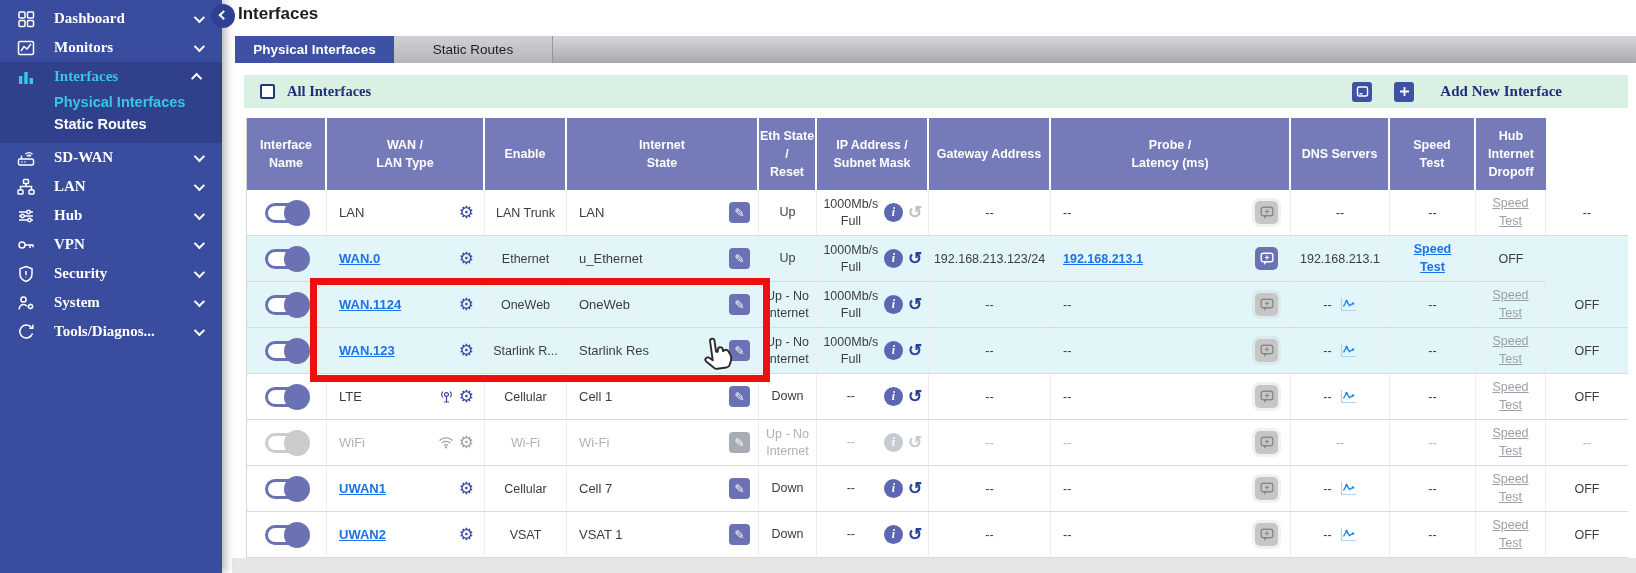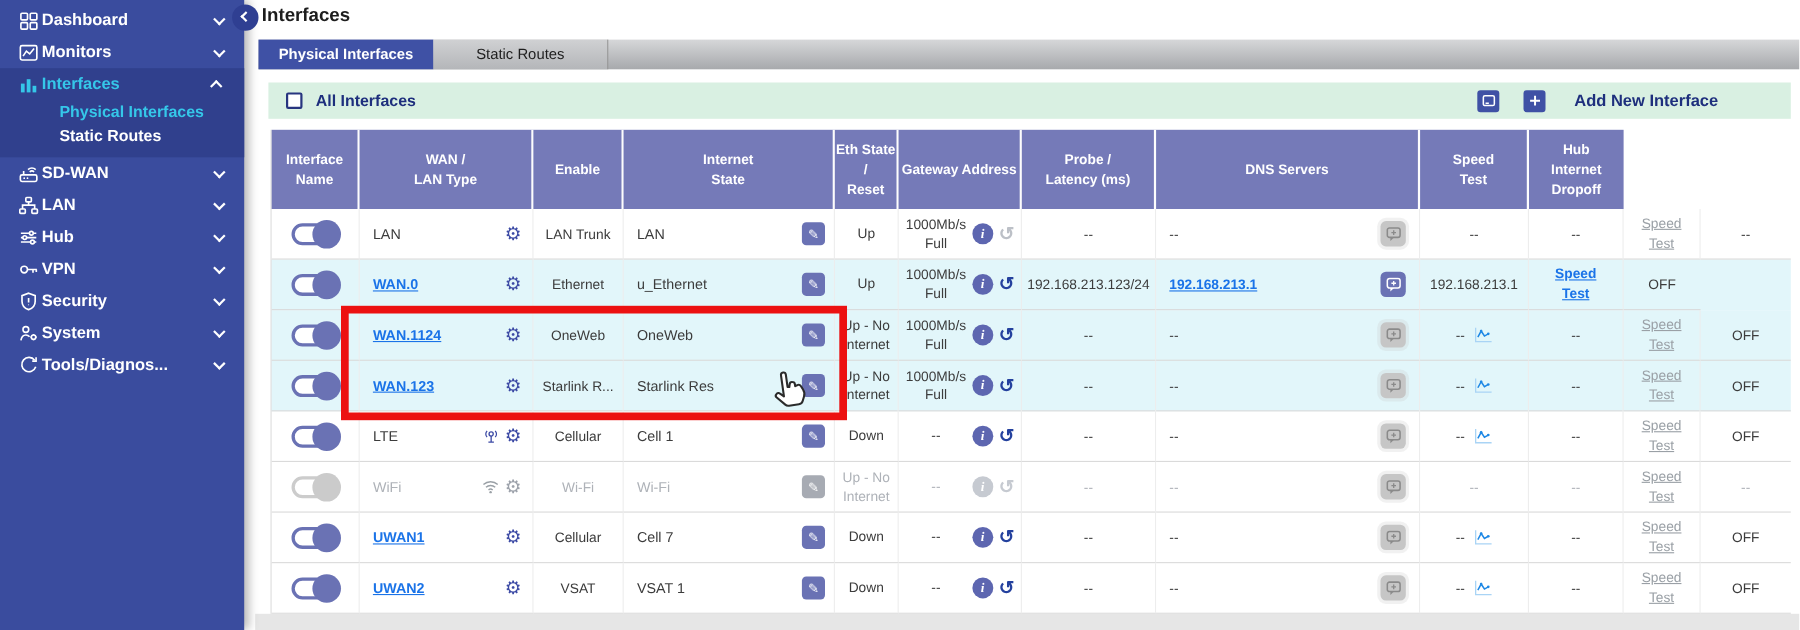--- a/index.html
+++ b/index.html
@@ -6,21 +6,21 @@
   html,body { width:1636px; height:573px; overflow:hidden; background:#fff;
     font-family:"Liberation Sans", sans-serif; }
   #app { position:relative; width:1636px; height:573px; background:#fff; overflow:hidden; }
 
   
   .sidebar { position:absolute; left:0; top:0; width:222px; height:573px;
     background:#3a4c9e; box-shadow:4px 0 8px rgba(0,0,0,.28); z-index:3; }
   .sb-item { height:29px; display:flex; align-items:center; padding:0 20px 0 14px;
     color:#fff; font-size:15px; font-weight:600; cursor:pointer; }
   .sb-ico { width:24px; display:flex; justify-content:center; }
-  .sb-label { flex:1; white-space:nowrap; }
+  .sb-label { flex:1; margin-left:16px; white-space:nowrap;font-family:Liberation Serif, serif; }
   .chev { width:8px; height:8px; border-right:2px solid #fff; border-bottom:2px solid #fff; }
   .chev.down { transform:rotate(45deg) translateY(-2px); }
   .chev.up { transform:rotate(-135deg) translateY(-2px); }
   .sb-section-active { background:#30408d; padding-bottom:8px; }
   .sb-item.active .sb-label, .sb-item.active { color:#35c7e9; }
   .sb-item.active .chev { border-color:#fff; }
   .sb-sub { padding-left:54px; height:22px; display:flex; align-items:center;
     color:#fff; font-size:14.5px; font-weight:700; cursor:pointer; white-space:nowrap; }
   .sb-sub.active { color:#35c7e9; }
   .sb-svg { stroke:#fff; fill:none; stroke-width:1.5; }
@@ -34,21 +34,21 @@
   .tabbar { position:absolute; left:235px; top:36px; right:0; height:27px;
     background:linear-gradient(#d6d7d9,#a7a9ac); display:flex; }
   .tab { width:159px; display:flex; align-items:center; justify-content:center;
     font-size:13.5px; cursor:pointer; }
   .tab.active { background:#3f51a5; color:#fff; font-weight:700; }
   .tab.inactive { background:linear-gradient(#d0d1d3,#b4b6b9); color:#1e1e1e; font-weight:500;
     border-right:1px solid #979797; }
 
   
   .toolbar { position:absolute; left:244px; top:75px; width:1384px; height:33px;
-    background:#d9f0e2; display:flex; align-items:center; padding:0 66px 0 16px; }
+    background:#d9f0e2; display:flex; align-items:center; padding:0 66px 0 16px;font-family:Liberation Serif, serif; }
   .cbx { width:15px; height:15px; border:2px solid #27357f; border-radius:2px; background:#fff; cursor:pointer; }
   .toolbar-label { margin-left:12px; color:#1e2f7d; font-weight:700; font-size:14.5px; }
   .toolbar-right { margin-left:auto; display:flex; align-items:center; gap:22px; }
   .sq-btn { width:20px; height:20px; border-radius:3px; background:#3f51a5; display:flex;
     align-items:center; justify-content:center; cursor:pointer; }
   .add-label { color:#1e2f7d; font-weight:700; font-size:15px; margin-left:4px; cursor:pointer; }
 
   
   .table { position:absolute; left:246px; top:118px; width:1382px; border-left:1px solid #d5d5d5; }
   .thead, .tr { display:grid;
@@ -270,20 +270,22 @@
   <div class="table">
     <div class="thead">
       <div class="th">Interface Name</div>
       <div class="th">WAN /
 LAN Type</div>
       <div class="th">Enable</div>
       <div class="th">Internet
 State</div>
       <div class="th">Eth State /
 Reset</div>
+      <div class="th">IP Address /
+Subnet Mask</div>
       <div class="th">Gateway Address</div>
       <div class="th">Probe /
 Latency (ms)</div>
       <div class="th">DNS Servers</div>
       <div class="th">Speed
 Test</div>
       <div class="th">Hub
 Internet
 Dropoff</div>
     </div>

